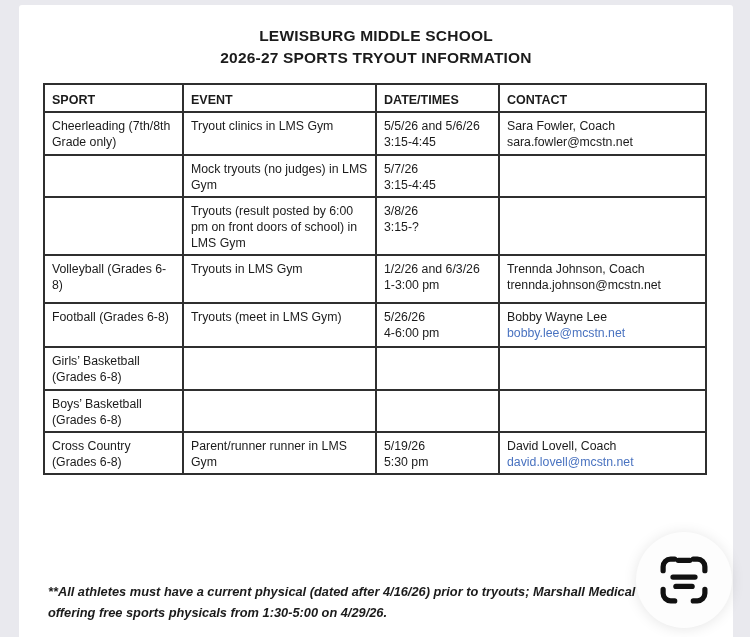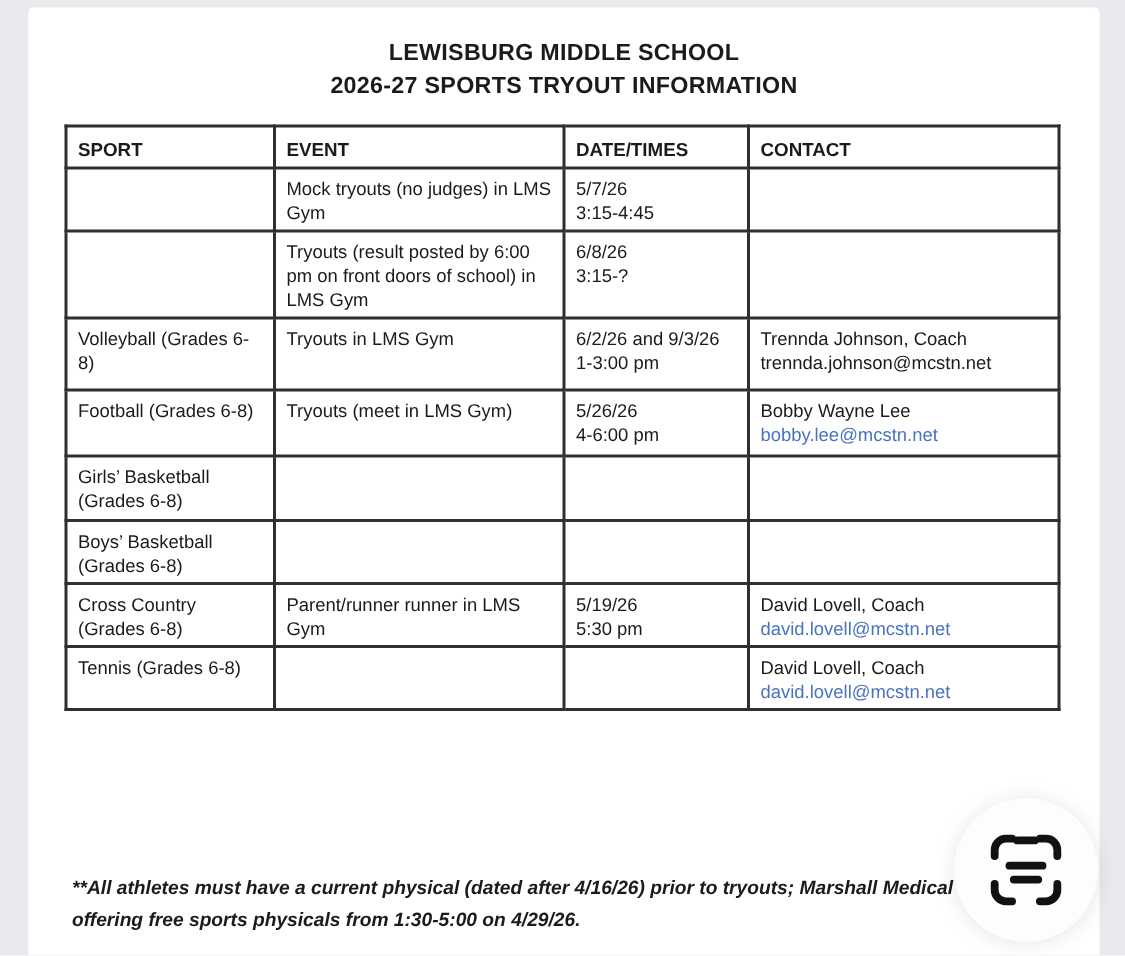--- a/index.html
+++ b/index.html
@@ -99,46 +99,58 @@
         <col style="width:207px">
     </colgroup>
     <tbody>
         <tr style="height:28px">
       <th>SPORT</th>
       <th>EVENT</th>
       <th>DATE/TIMES</th>
       <th>CONTACT</th>
     </tr>
 
+    <tr style="height:43px">
+      <td>Cheerleading (7th/8th Grade only)</td>
+      <td>Tryout clinics in LMS Gym</td>
+      <td>
+        <span class="cell-line">5/5/26 and 5/6/26</span>
+        <span class="cell-line">3:15-4:45</span>
+      </td>
+      <td>
+        <span class="cell-line">Sara Fowler, Coach</span>
+        <span class="cell-line">sara.fowler@mcstn.net</span>
+      </td>
+    </tr>
 
     <tr style="height:40px">
       <td></td>
       <td>Mock tryouts (no judges) in LMS Gym</td>
       <td>
         <span class="cell-line">5/7/26</span>
         <span class="cell-line">3:15-4:45</span>
       </td>
       <td></td>
     </tr>
 
     <tr style="height:54px">
       <td></td>
       <td>Tryouts (result posted by 6:00 pm on front doors of school) in LMS Gym</td>
       <td>
-        <span class="cell-line">6/8/26</span>
+        <span class="cell-line">3/8/26</span>
         <span class="cell-line">3:15-?</span>
       </td>
       <td></td>
     </tr>
 
     <tr style="height:48px">
       <td>Volleyball (Grades 6-8)</td>
       <td>Tryouts in LMS Gym</td>
       <td>
-        <span class="cell-line">6/2/26 and 9/3/26</span>
+        <span class="cell-line">1/2/26 and 6/3/26</span>
         <span class="cell-line">1-3:00 pm</span>
       </td>
       <td>
         <span class="cell-line">Trennda Johnson, Coach</span>
         <span class="cell-line">trennda.johnson@mcstn.net</span>
       </td>
     </tr>
 
     <tr style="height:44px">
       <td>Football (Grades 6-8)</td>
@@ -175,29 +187,20 @@
         <span class="cell-line">5:30 pm</span>
       </td>
       <td>
         <span class="cell-line">David Lovell, Coach</span>
         <a class="cell-line email-link">david.lovell@mcstn.net</a>
       </td>
     </tr>
 
 
 
-    <tr style="height:37px">
-      <td>Tennis (Grades 6-8)</td>
-      <td></td>
-      <td></td>
-      <td>
-        <span class="cell-line">David Lovell, Coach</span>
-        <a class="cell-line email-link">david.lovell@mcstn.net</a>
-      </td>
-    </tr>
   </tbody>
     </table>
 
   <div class="footnote">
     <span class="cell-line">**All athletes must have a current physical (dated after 4/16/26) prior to tryouts; Marshall Medical Cen</span>
     <span class="cell-line">offering free sports physicals from 1:30-5:00 on 4/29/26.</span>
   </div>
 
 </div>
 

